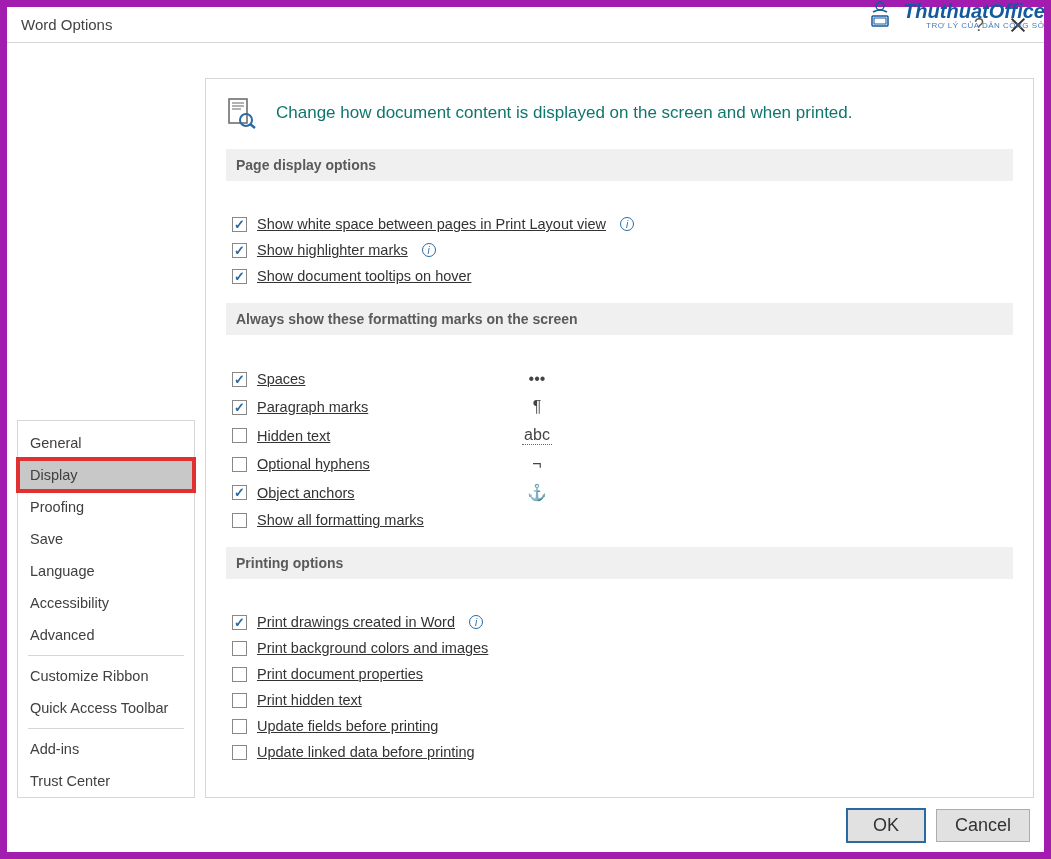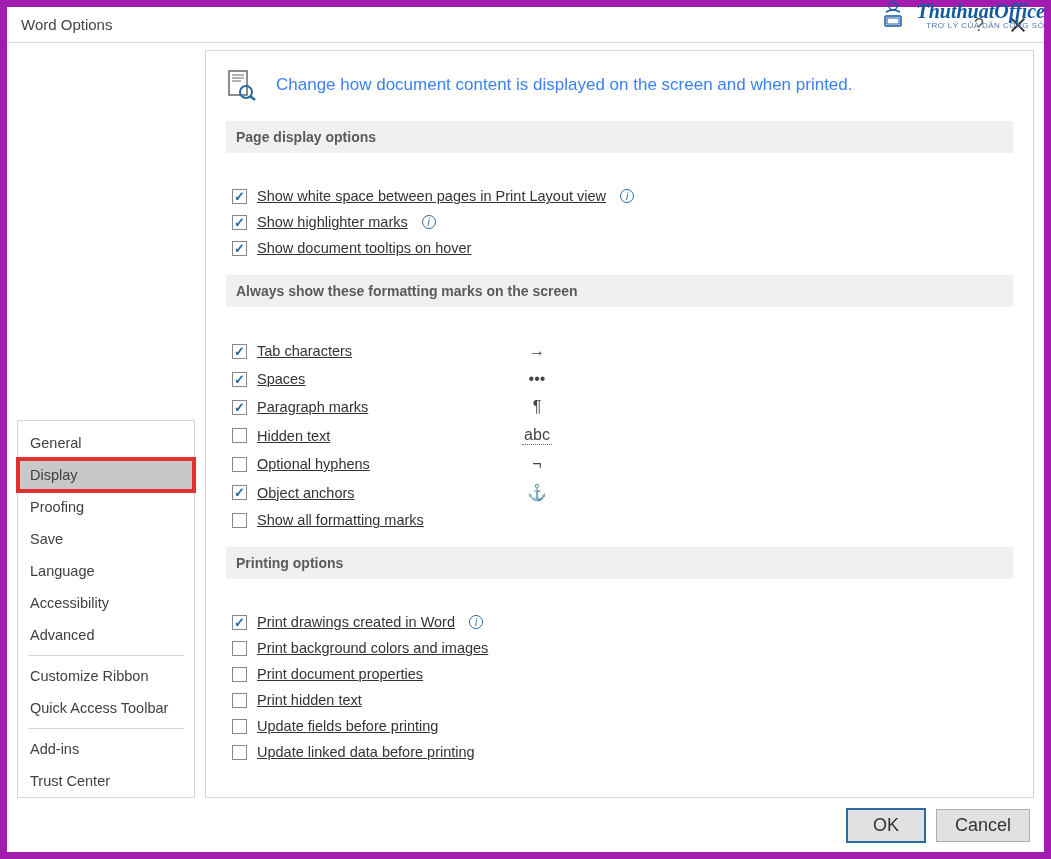--- a/index.html
+++ b/index.html
@@ -105,21 +105,21 @@
     align-items: center;
     gap: 18px;
     margin-bottom: 20px;
   }
   .header-icon {
     width: 32px; height: 32px;
     flex-shrink: 0;
   }
   .header-text {
     font-size: 17px;
-    color: #3b82f6;
+    color: #0f766e;
   }
   .section-title {
     background: #f0f0f0;
     font-weight: 600;
     color: #5a5a5a;
     padding: 8px 10px;
     margin-bottom: 30px;
     font-size: 14px;
   }
   .option-group {
@@ -209,21 +209,21 @@
     text-align: right;
     pointer-events: none;
   }
   .watermark .logo {
     display: flex;
     align-items: center;
     gap: 6px;
     color: #1259a0;
   }
   .watermark .brand {
-    font-family: Liberation Serif, serif;
+    font-family: Liberation Sans, sans-serif;
     font-style: italic;
     font-size: 20px;
     font-weight: bold;
   }
   .watermark .tag {
     font-size: 8px;
     color: #4a7ab5;
     letter-spacing: 0.5px;
     margin-top: -2px;
   }
@@ -285,25 +285,20 @@
             </div>
             <div class="checkbox-row">
               <span class="box checked"></span>
               <span class="label">Show document too<span class="underline-char">l</span>tips on hover</span>
             </div>
           </div>
           <div class="section-title">Always show these formatting marks on the screen</div>
           <div class="option-group fmt-group">
             <div class="checkbox-row">
               <span class="box checked"></span>
-              <span class="label"><span class="underline-char">T</span>ab characters</span>
-              <span class="symbol">→</span>
-            </div>
-            <div class="checkbox-row">
-              <span class="box checked"></span>
               <span class="label"><span class="underline-char">S</span>paces</span>
               <span class="symbol">•••</span>
             </div>
             <div class="checkbox-row">
               <span class="box checked"></span>
               <span class="label">Paragraph <span class="underline-char">m</span>arks</span>
               <span class="symbol">¶</span>
             </div>
             <div class="checkbox-row">
               <span class="box"></span>

